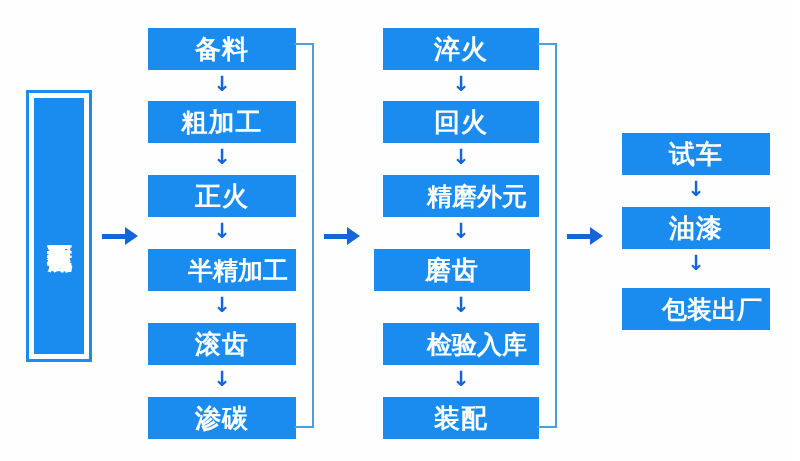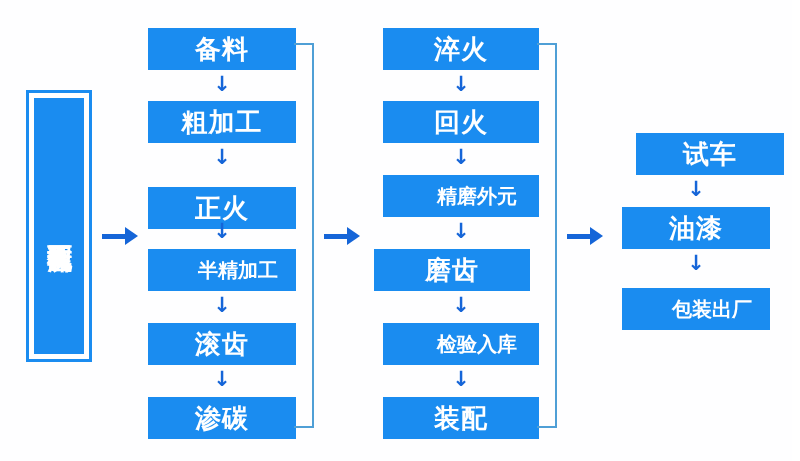--- a/index.html
+++ b/index.html
@@ -63,21 +63,21 @@
     color: #ffffff;
     display: flex;
     align-items: center;
     justify-content: center;
     font-size: 26px;
     font-weight: 600;
     letter-spacing: 1px;
     box-sizing: border-box;
     white-space: nowrap;
   }
-  .pbox.wide4  { font-size: 20px; letter-spacing: 0px; padding-left: 32px; }
+  .pbox.wide4  { font-size: 25px; letter-spacing: 0px; padding-left: 32px; }
 
   
   .vdown {
     position: absolute;
     color: #1565d8;
     font-size: 21px;
     line-height: 1;
     font-weight: 700;
     text-align: center;
     width: 24px;
@@ -127,21 +127,21 @@
     <div class="head"></div>
   </div>
 
   <div class="col">
     <div class="pbox" style="left:148px; top:28px; width:148px; height:42px;">备料</div>
     <div class="vdown" style="left:210px; top:74px;">↓</div>
 
     <div class="pbox" style="left:148px; top:101px; width:148px; height:42px;">粗加工</div>
     <div class="vdown" style="left:210px; top:147px;">↓</div>
 
-    <div class="pbox" style="left:148px; top:187px; width:148px; height:42px;">正火</div>
+    <div class="pbox" style="left:148px; top:175px; width:148px; height:42px;">正火</div>
     <div class="vdown" style="left:210px; top:221px;">↓</div>
 
     <div class="pbox wide4" style="left:148px; top:249px; width:148px; height:42px;text-align:right;">半精加工</div>
     <div class="vdown" style="left:210px; top:295px;">↓</div>
 
     <div class="pbox" style="left:148px; top:323px; width:148px; height:42px;">滚齿</div>
     <div class="vdown" style="left:210px; top:369px;">↓</div>
 
     <div class="pbox" style="left:148px; top:397px; width:148px; height:42px;font-family:Liberation Mono, monospace;">渗碳</div>
   </div>
@@ -173,21 +173,21 @@
   </div>
 
   <div class="bracket" style="left:537px; top:43px; width:20px; height:385px;"></div>
 
   <div class="harrow" style="left:567px; top:225px; width:36px;">
     <div class="shaft" style="width:23px;"></div>
     <div class="head"></div>
   </div>
 
   <div class="col">
-    <div class="pbox" style="left:636px; top:133px; width:148px; height:42px;">试车</div>
+    <div class="pbox" style="left:622px; top:133px; width:148px; height:42px;">试车</div>
     <div class="vdown" style="left:684px; top:179px;">↓</div>
 
     <div class="pbox" style="left:622px; top:207px; width:148px; height:42px;">油漆</div>
     <div class="vdown" style="left:684px; top:253px;">↓</div>
 
     <div class="pbox wide4" style="left:622px; top:288px; width:148px; height:42px;">包装出厂</div>
   </div>
 
 </div>
 

